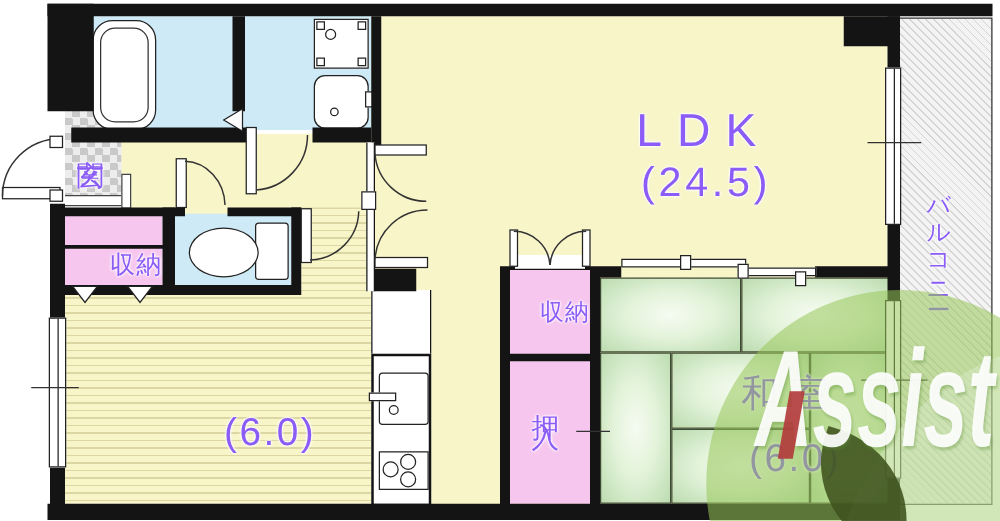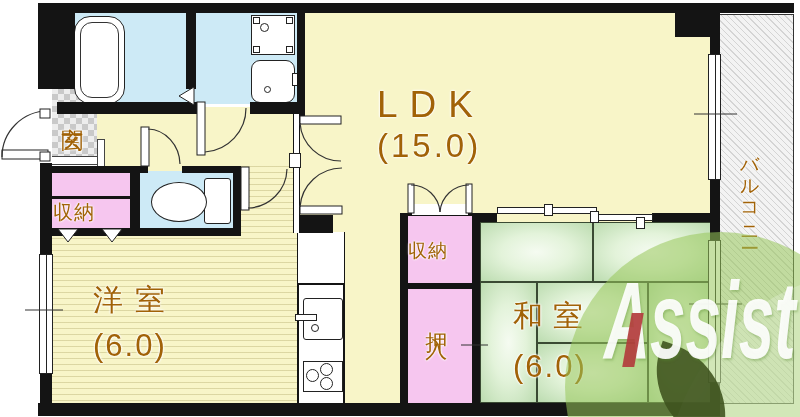--- a/index.html
+++ b/index.html
@@ -14,21 +14,21 @@
     background-image:repeating-linear-gradient(180deg, rgba(120,105,30,0.22) 0 1px, transparent 1px 6px);}
   .tile{background-color:#ececec;
     background-image:conic-gradient(#c9c9c9 25%,#ededed 0 50%,#c9c9c9 0 75%,#ededed 0);
     background-size:12px 12px;}
   .hatch{background-color:#f3f3f3;
     background-image:repeating-linear-gradient(45deg, rgba(0,0,0,0.13) 0 1px, transparent 1px 4.5px);}
   .mat{border:1px solid #3a4a33;
     background:radial-gradient(ellipse at center,#f5fbf1 0%,#e3f3da 45%,var(--tatami_green,#bcdcb0) 100%);}
   .fixture{background:#fff;border:1.5px solid #222;}
   .thin{border:1px solid #222;background:#fff;}
-  .label{color:#a16207;text-align:left;line-height:1.15;white-space:nowrap;
+  .label{color:#8b5cf6;text-align:right;line-height:1.15;white-space:nowrap;
     text-shadow:0 0 2px #fff,0 0 2px #fff,0 0 3px #fff;}
   .vtext{writing-mode:vertical-rl;text-orientation:upright;white-space:nowrap;}
   .win{background:#fff;border:1px solid #222;}
   .win .pane{position:absolute;left:50%;top:0;width:1px;height:100%;background:#222;}
   svg{position:absolute;left:0;top:0;}
 </style>
 </head>
 <body>
 
 <div id="canvas">
@@ -158,22 +158,21 @@
     <polygon points="58,229 78,229 68,242" fill="#fff" stroke="#222"></polygon>
     <polygon points="102,229 122,229 112,242" fill="#fff" stroke="#222"></polygon>
 
     <line x1="25" y1="310" x2="63" y2="310" stroke="#333" stroke-width="1"></line>
     <line x1="694" y1="114" x2="737" y2="114" stroke="#333" stroke-width="1"></line>
     <line x1="689" y1="304" x2="742" y2="304" stroke="#333" stroke-width="1"></line>
     <line x1="461" y1="345" x2="488" y2="345" stroke="#333" stroke-width="1"></line>
   </svg>
 
   <div class="abs label" style="left:377px;top:84px;width:240px;font-size:37px;letter-spacing:12px;">LDK</div>
-  <div class="abs label" style="left:377px;top:127px;width:240px;font-size:33px;letter-spacing:3px;">(15.0)</div>
-  <div class="abs label" style="left:93px;top:283px;width:160px;font-size:30px;letter-spacing:12px;">洋室</div>
+  <div class="abs label" style="left:377px;top:127px;width:240px;font-size:33px;letter-spacing:3px;">(24.5)</div>
   <div class="abs label" style="left:93px;top:328px;width:160px;font-size:31px;letter-spacing:2px;">(6.0)</div>
   <div class="abs label" style="left:513px;top:299px;width:160px;font-size:30px;letter-spacing:10px;">和室</div>
   <div class="abs label" style="left:513px;top:349px;width:160px;font-size:31px;letter-spacing:2px;">(6.0)</div>
   <div class="abs label vtext" style="left:60px;top:110px;font-size:22px;letter-spacing:3px;">玄関</div>
   <div class="abs label" style="left:53px;top:201px;width:77px;font-size:20px;letter-spacing:1px;">収納</div>
   <div class="abs label" style="left:408px;top:240px;width:64px;font-size:19px;letter-spacing:1px;">収納</div>
   <div class="abs label vtext" style="left:424px;top:314px;font-size:22px;letter-spacing:6px;">押入</div>
   <div class="abs label vtext" style="left:739px;top:143px;font-size:19px;letter-spacing:2px;">バルコニー</div>
 
   <div class="abs" style="left:565px;top:232px;width:310px;height:310px;border-radius:50%;background:rgba(151,199,90,0.55);overflow:hidden;">

